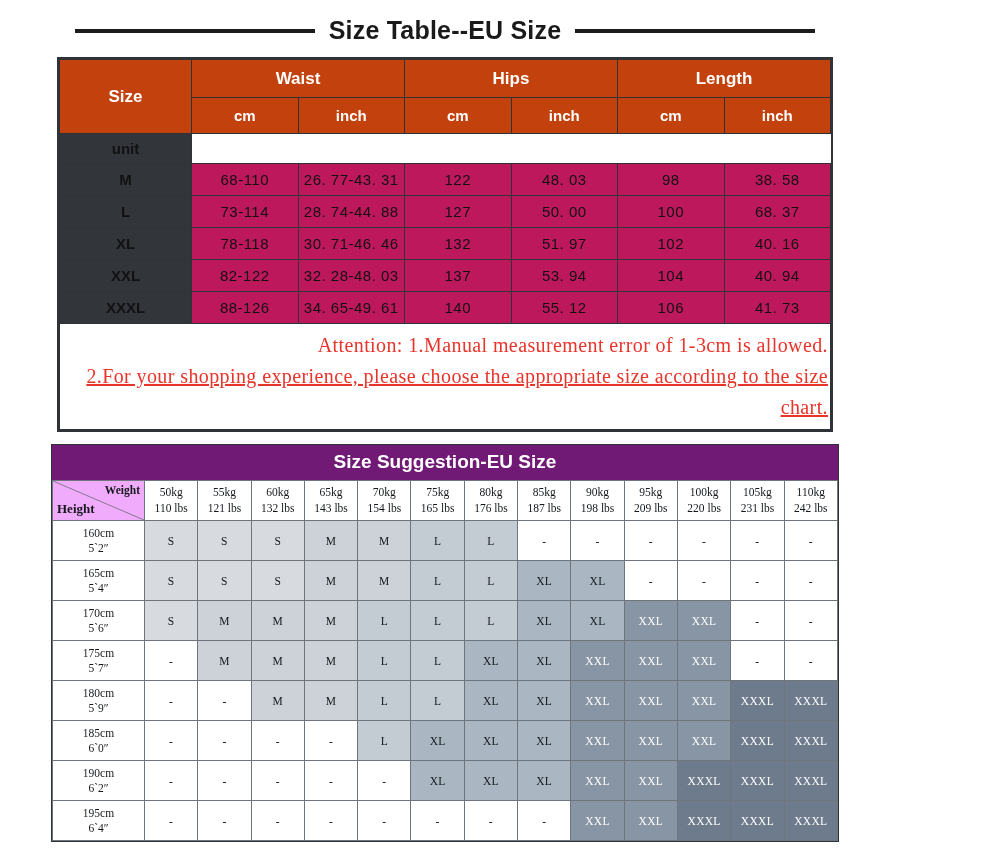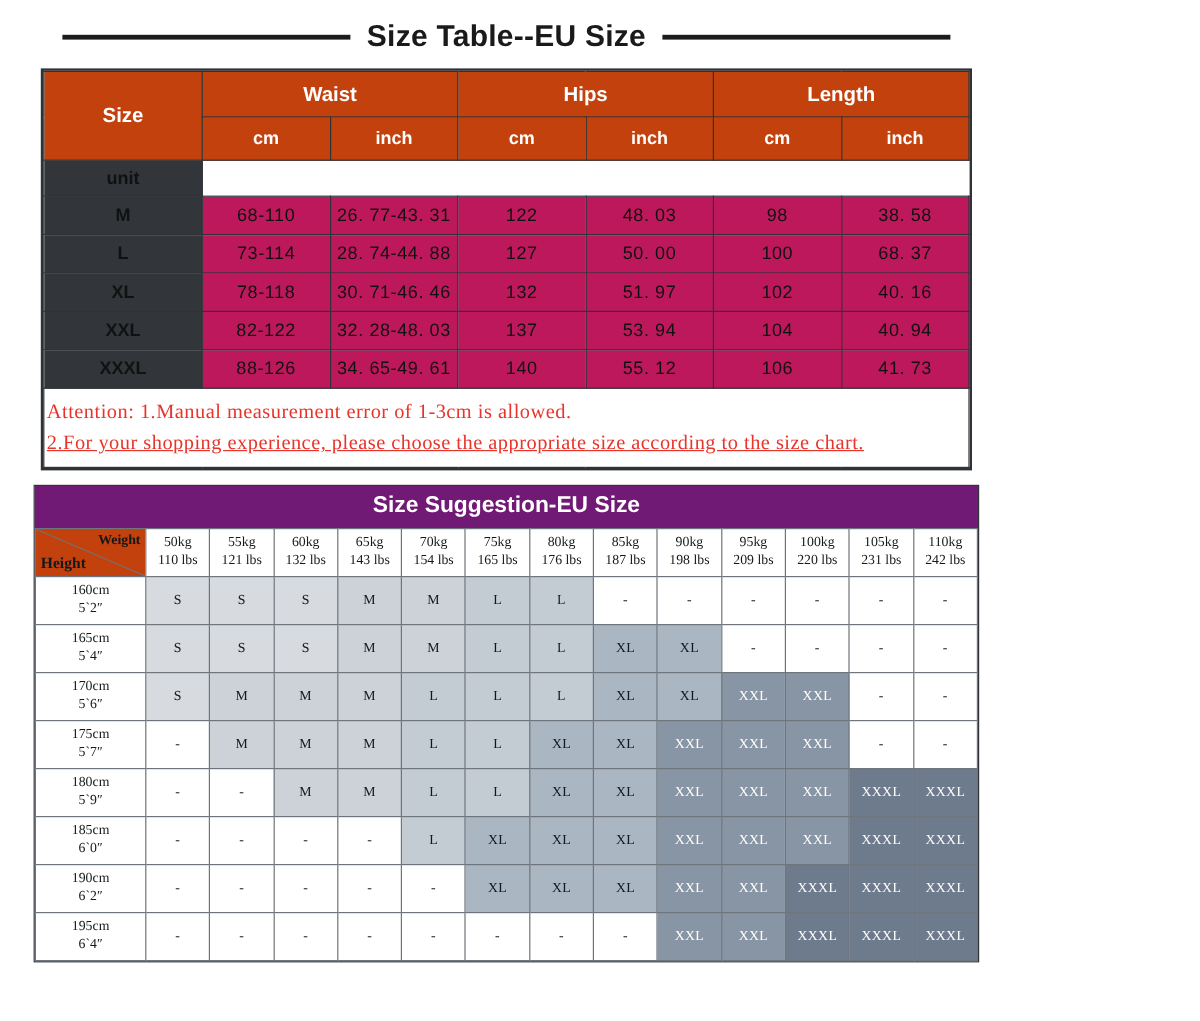--- a/index.html
+++ b/index.html
@@ -7,20 +7,21 @@
     margin: 0; padding: 0;
     width: 1000px; height: 851px;
     background: #ffffff;
     font-family: "Liberation Sans", sans-serif;
   }
   .page {
     position: relative;
     width: 844px;
     height: 851px;
     background: #ffffff;
+    margin-left: 23px;
   }
 
   
   .title-row {
     display: flex;
     align-items: center;
     justify-content: center;
     gap: 14px;
     padding-top: 16px;
     padding-bottom: 8px;
@@ -81,23 +82,23 @@
     height: 32px;
   }
   .note-cell {
     border: none;
     background: #ffffff;
     padding: 12px 18px 14px 18px;
   }
   .note {
     color: #e8342a;
     font-family: "Liberation Serif", serif;
-    font-size: 17px;
+    font-size: 20px;
     line-height: 1.55;
-    text-align: left;
+    text-align: right;
     letter-spacing: 0.4px;
   }
   .note .l1 { display: block; }
   .note .l2 { display: block; text-decoration: underline; }
 
   
   .sugg-wrap {
     margin: 12px 28px 0 28px;
     border: 1px solid #2f3338;
   }
@@ -119,21 +120,21 @@
     text-align: center;
     font-size: 11.5px;
     color: #15181b;
     font-family: "Liberation Serif", serif;
     height: 40px;
     padding: 0;
   }
   th.corner {
     width: 92px;
     position: relative;
-    background: #c2410c;
+    background: #f0abfc;
     padding: 0;
     overflow: hidden;
   }
   th.corner .diag {
     position: absolute;
     left: 0; top: 0;
     width: 100%; height: 100%;
   }
   th.corner .wt {
     position: absolute;

